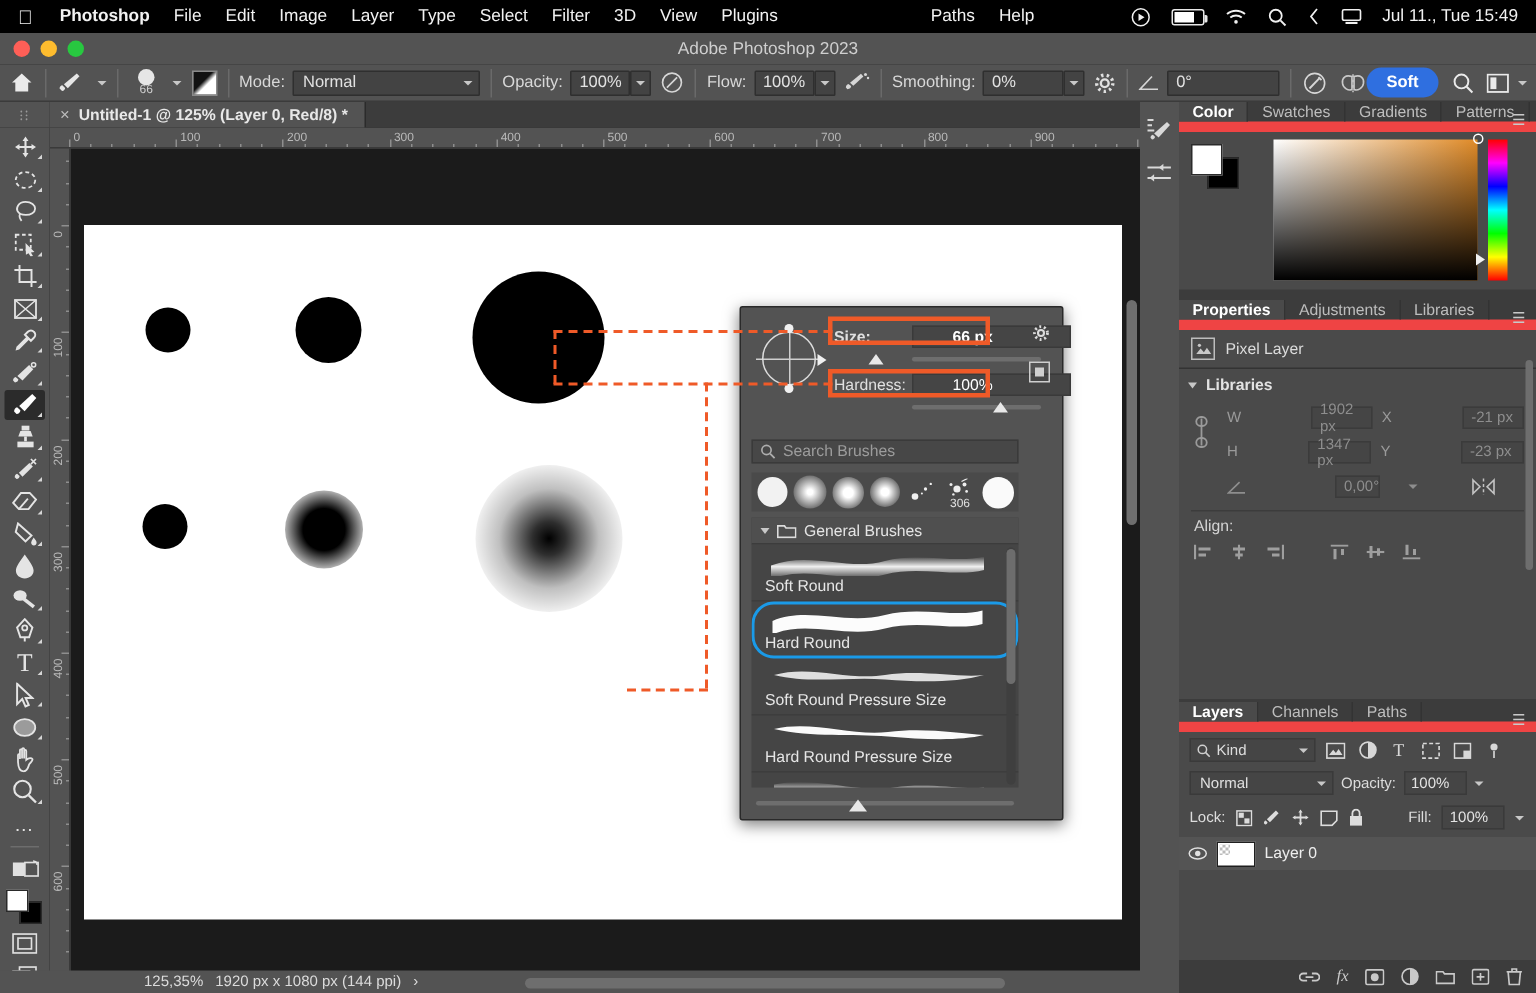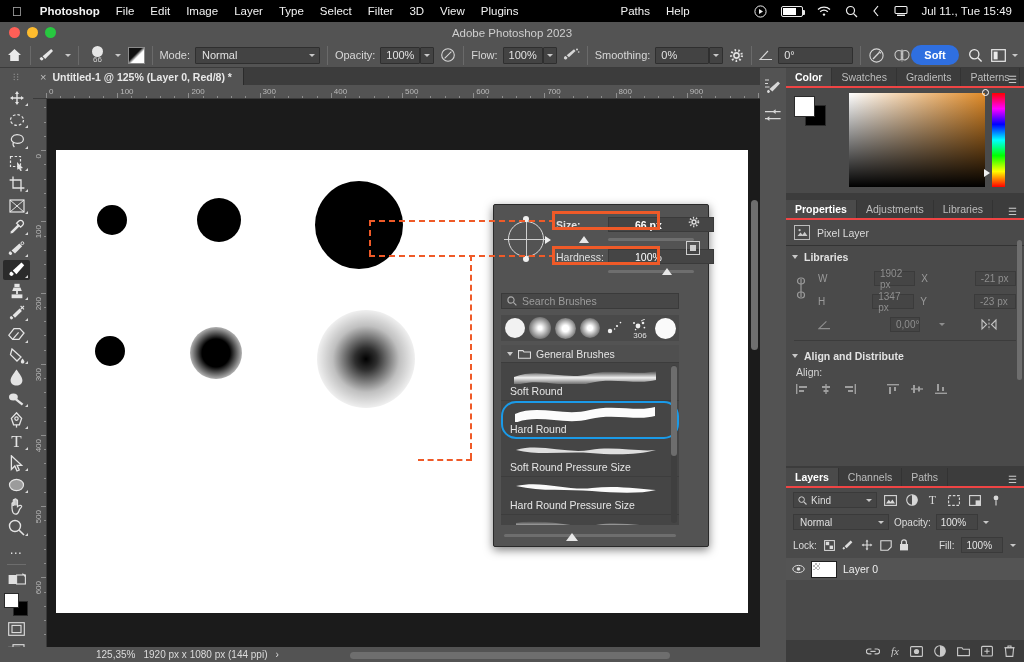--- a/index.html
+++ b/index.html
@@ -226,21 +226,21 @@
     background:#3c3c3c; z-index:35;
   }
   .rminibar{
     position:absolute; left:0; top:0; width:26px; height:594px;
     background:#535353; padding-top:10px;
     display:flex; flex-direction:column; align-items:center; gap:12px;
   }
   .rpanel{ position:absolute; left:26px; background:#3c3c3c; width:238px; }
   .ptabs{
     height:20px; background:#3c3c3c; display:flex; align-items:stretch;
-    border-bottom:2px solid #ef4444; position:relative;
+    border-bottom:7px solid #ef4444; position:relative;
   }
   .ptab{
     display:flex;align-items:center; padding:0 9px; font-size:10.5px; color:#bdbdbd;
     border-right:1px solid #333;
   }
   .ptab.active{ background:#4a4a4a; color:#fff; font-weight:bold; }
   .pmenu{ position:absolute; right:6px; top:6px; color:#c9c9c9; font-size:10px; letter-spacing:1px;}
 
   .colorbody{ height:105px; background:#4a4a4a; position:relative; }
   .fgbg2{ position:absolute; left:8px; top:8px; width:32px;height:30px;}
@@ -1054,24 +1054,20 @@
               <svg width="14" height="14" viewBox="0 0 14 14">
                   <path d="M1 7 L13 7" stroke="#c2c2c2" stroke-width="1" stroke-dasharray="2 1.6"></path>
                   <path d="M2 1 L7 5.2 L12 1" fill="none" stroke="#c2c2c2" stroke-width="1.1"></path>
                   <path d="M2 13 L7 8.8 L12 13" fill="none" stroke="#c2c2c2" stroke-width="1.1"></path>
                 </svg>
             </span>
           </div>
         </div>
 
         <div style="height:1px;background:#3c3c3c;margin:4px 8px"></div>
-        <div class="sec-head">
-          <span class="chev"></span>
-          <span>Align and Distribute</span>
-        </div>
         <div style="padding:0 8px 4px 10px;color:#d4d4d4;font-size:10.5px">Align:</div>
         <div style="display:flex;gap:12px;padding:2px 10px">
           <span>
               <svg width="12" height="10" viewBox="0 0 12 10">
                 <rect x="0" y="0" width="1.4" height="10" fill="#9e9e9e"></rect>
                 <rect x="3" y="2" width="8" height="2" fill="#9e9e9e"></rect>
                 <rect x="3" y="6" width="5" height="2" fill="#9e9e9e"></rect>
               </svg>
             </span>
           <span>

